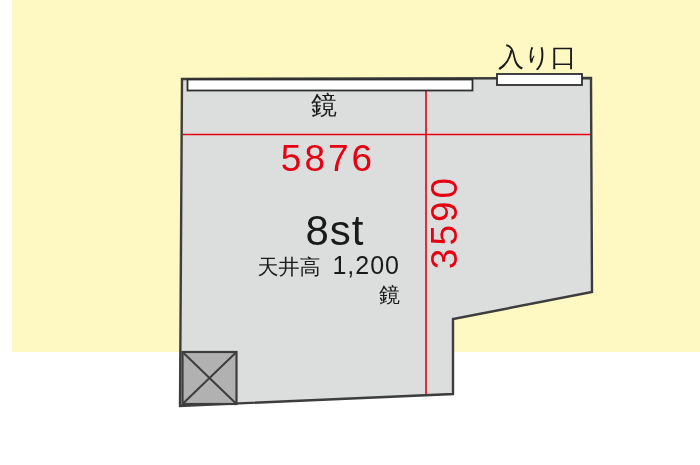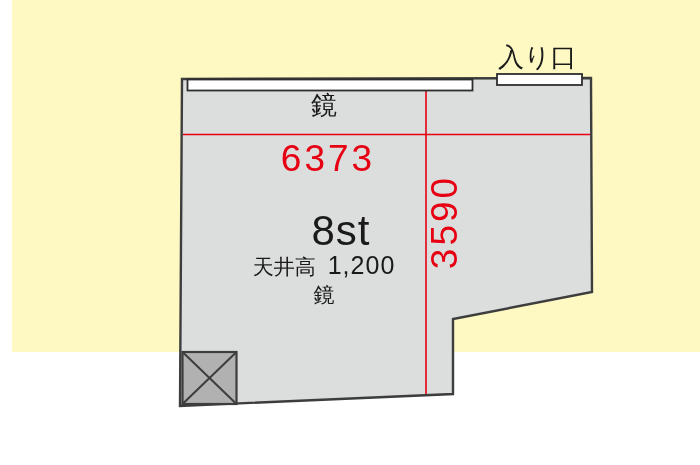--- a/index.html
+++ b/index.html
@@ -80,36 +80,36 @@
   }
   .dim-height {
     left: 373px;
     top: 203px;
     width: 120px;
     height: 38px;
     text-align: center;
     transform: rotate(-90deg);
   }
   .room-name {
-    left: 297px;
+    left: 291px;
     top: 210px;
     width: 64px;
     text-align: center;
     font-size: 42px;
     letter-spacing: 1px;
   }
   .specs {
     position: absolute;
     left: 236px;
     top: 251px;
     width: 152px;
   }
   .spec-row {
     display: flex;
-    justify-content: center;
+    justify-content: flex-end;
     align-items: baseline;
     height: 30px;
     gap: 12px;
   }
   .spec-label {
     font-size: 21px;
     color: #1a1a1a;
   }
   .spec-value {
     font-size: 25px;
@@ -137,21 +137,21 @@
       <rect class="pillar-shape" x="170.5" y="352" width="54" height="52"></rect>
       <line class="pillar-cross" x1="170.5" y1="352" x2="224.5" y2="404"></line>
       <line class="pillar-cross" x1="224.5" y1="352" x2="170.5" y2="404"></line>
     </g>
   </svg>
 
   <div class="label entrance-label">入り口</div>
 
   <div class="label mirror-label">鏡</div>
 
-  <div class="label dim-text dim-width">6373</div>
+  <div class="label dim-text dim-width">5876</div>
 
   <div class="label dim-text dim-height">3590</div>
 
   <div class="label room-name">8st</div>
 
   <div class="specs">
     <div class="spec-row">
       <span class="spec-label">天井高</span>
       <span class="spec-value">1,200</span>
     </div>

